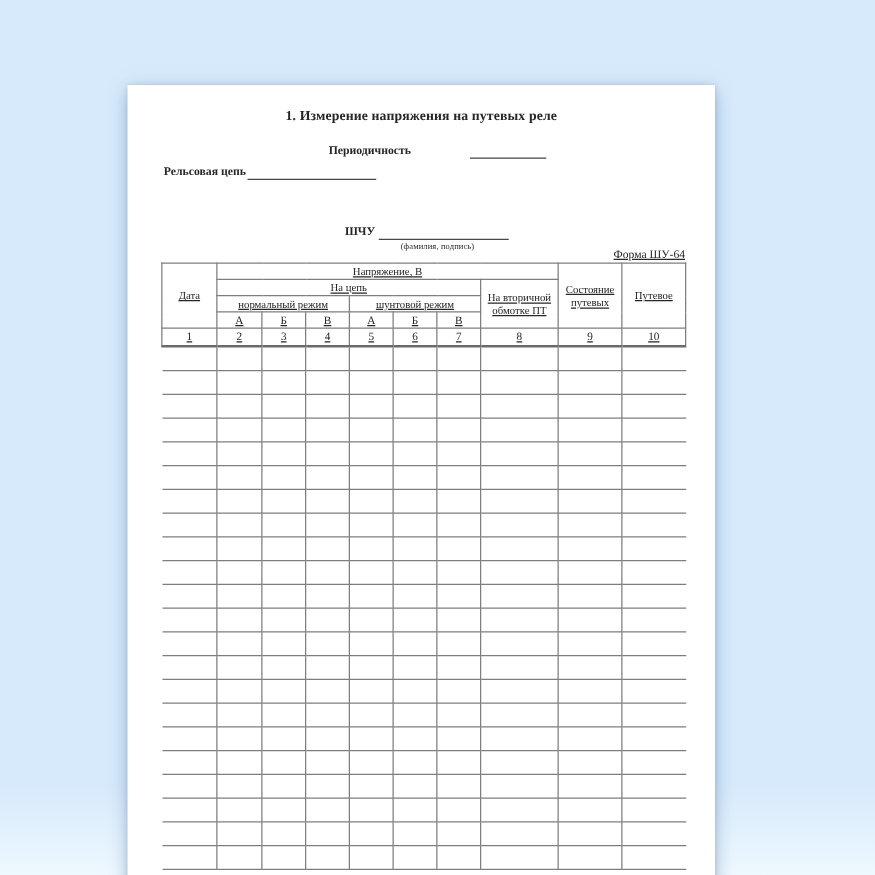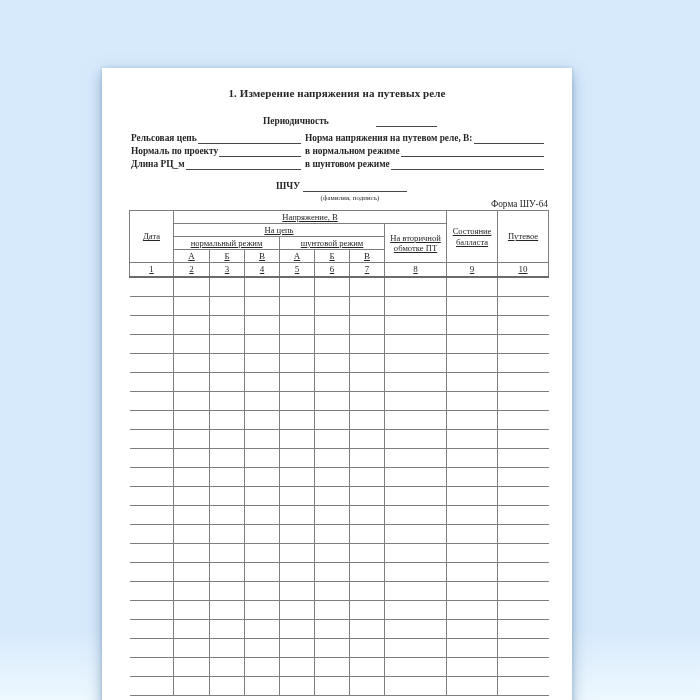--- a/index.html
+++ b/index.html
@@ -34,21 +34,21 @@
   .frow{left:29px;right:28px;}
   .frow .leftcol{flex:0 0 170px;display:flex;align-items:flex-end;}
   .frow .rightcol{flex:1 1 auto;display:flex;align-items:flex-end;margin-left:4px;}
   .r1{top:65px}.r2{top:78px}.r3{top:91px}.r4{top:104px}
   .shchu{top:113px;left:174px;width:186px;}
   .shchu .rule{flex:0 0 104px;}
   .hint{
     position:absolute;top:126px;left:196px;width:104px;text-align:center;
     font-size:6.8px;font-weight:400;letter-spacing:.1px;
   }
-  .form-code{position:absolute;top:131px;right:24px;font-size:9.3px;font-weight:400;}
+  .form-code{position:absolute;top:131px;right:24px;font-size:9.3px;font-weight:400;text-decoration:underline;}
   table.meas{
     position:absolute;left:27px;top:142px;
     border-collapse:collapse;table-layout:fixed;width:419px;
     font-size:8.6px;line-height:1.2;color:var(--ink);
   }
   table.meas thead td{
     border:1px solid var(--border);
     text-align:center;vertical-align:middle;
     padding:0 1px;height:12px;overflow:hidden;text-decoration:underline;
   }
@@ -74,47 +74,23 @@
   <div class="fline periodicity">
     <span>Периодичность</span>
       <span class="rule"></span>
   </div>
 
   <div class="fline frow r1">
     <span class="leftcol">
       <span>Рельсовая цепь</span>
         <span class="rule"></span>
     </span>
-    <span class="rightcol">
-      <span>Норма напряжения на путевом реле, В:</span>
-        <span class="rule"></span>
-    </span>
   </div>
 
-  <div class="fline frow r2">
-    <span class="leftcol">
-      <span>Нормаль по проекту</span>
-        <span class="rule"></span>
-    </span>
-    <span class="rightcol">
-      <span>в нормальном режиме</span>
-        <span class="rule"></span>
-    </span>
-  </div>
-
-  <div class="fline frow r3">
-    <span class="leftcol">
-      <span>Длина РЦ_м</span>
-        <span class="rule"></span>
-    </span>
-    <span class="rightcol">
-      <span>в шунтовом режиме</span>
-        <span class="rule"></span>
-    </span>
-  </div>
+
 
 
   <div class="fline shchu">
     <span>ШЧУ</span>&nbsp;<span class="rule"></span>
   </div>
   <div class="hint">(фамилия, подпись)</div>
 
   <div class="form-code">Форма ШУ-64</div>
 
   <table class="meas">
@@ -127,21 +103,21 @@
         <col style="width:35px">
       <col style="width:35px">
         <col style="width:62px">
         <col style="width:51px">
       <col style="width:51px">
     </colgroup>
     <thead>
       <tr>
         <td rowspan="4">Дата</td>
         <td colspan="7">Напряжение, В</td>
-        <td rowspan="4">Состояние балласта</td>
+        <td rowspan="4">Состояние путевых</td>
         <td rowspan="4">Путевое</td>
       </tr>
       <tr>
         <td colspan="6">На цепь</td>
         <td rowspan="3">На вторичной обмотке ПТ</td>
       </tr>
       <tr>
         <td colspan="3">нормальный режим</td>
         <td colspan="3">шунтовой режим</td>
       </tr>

